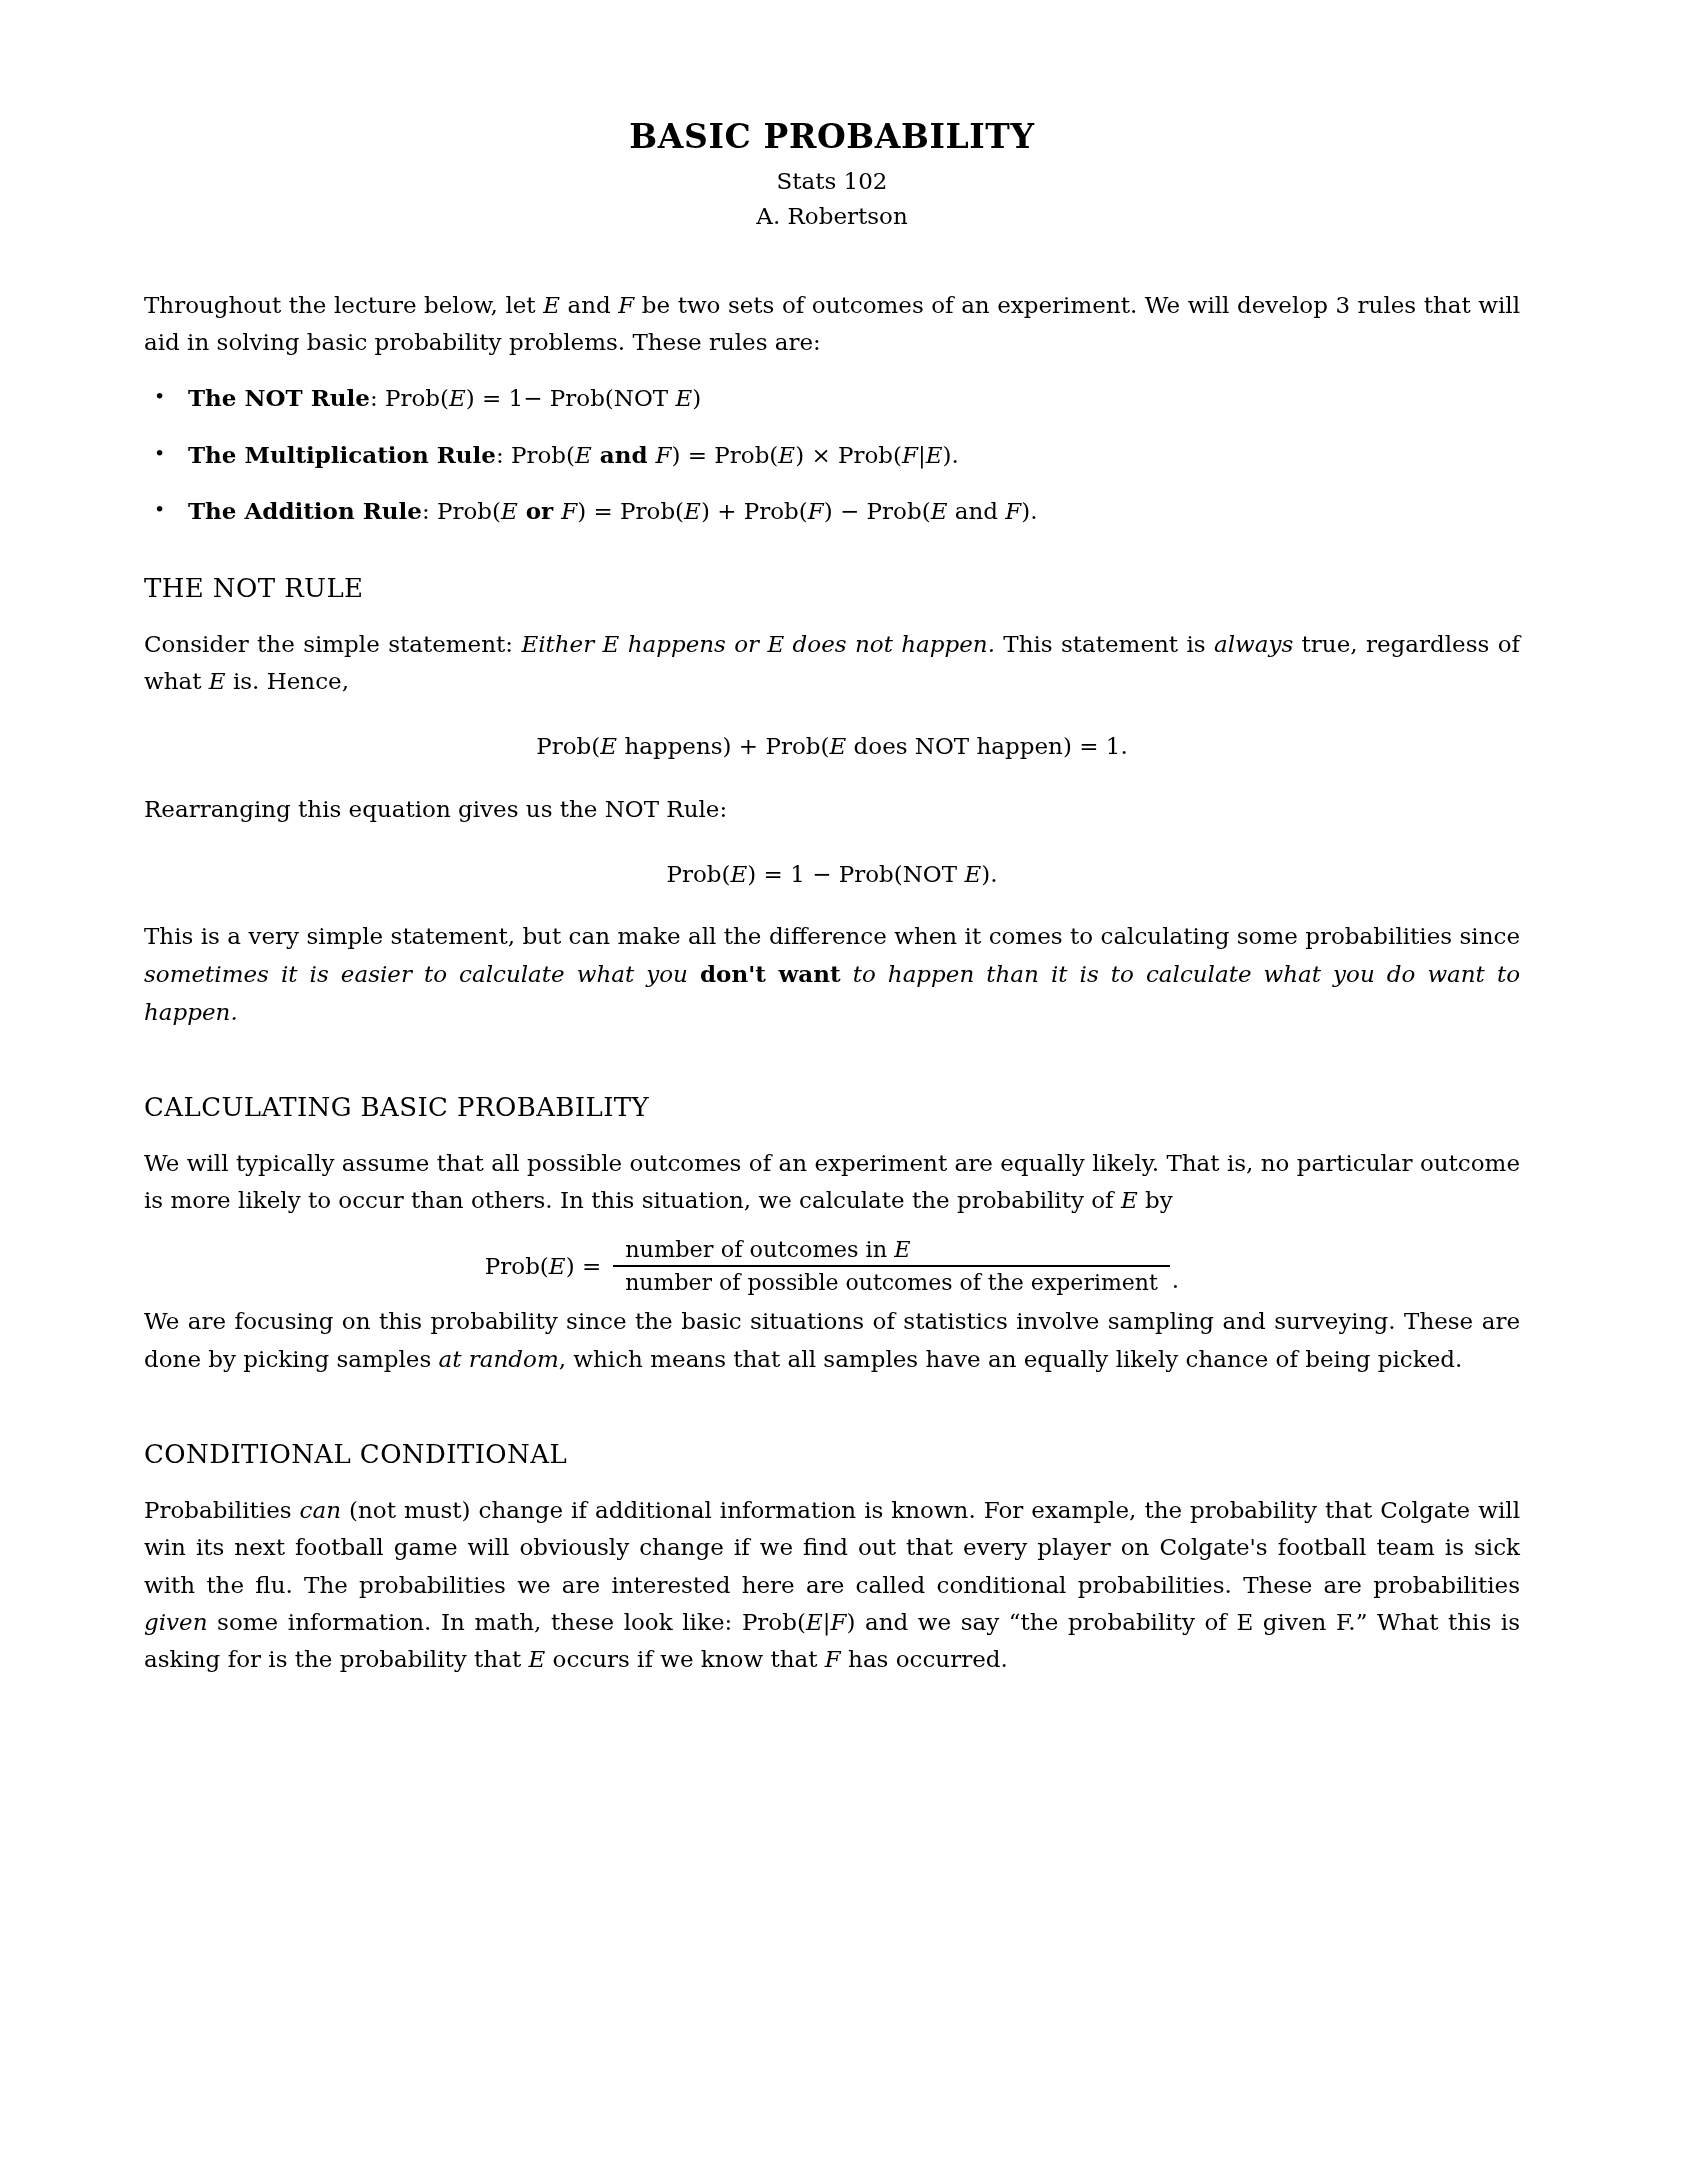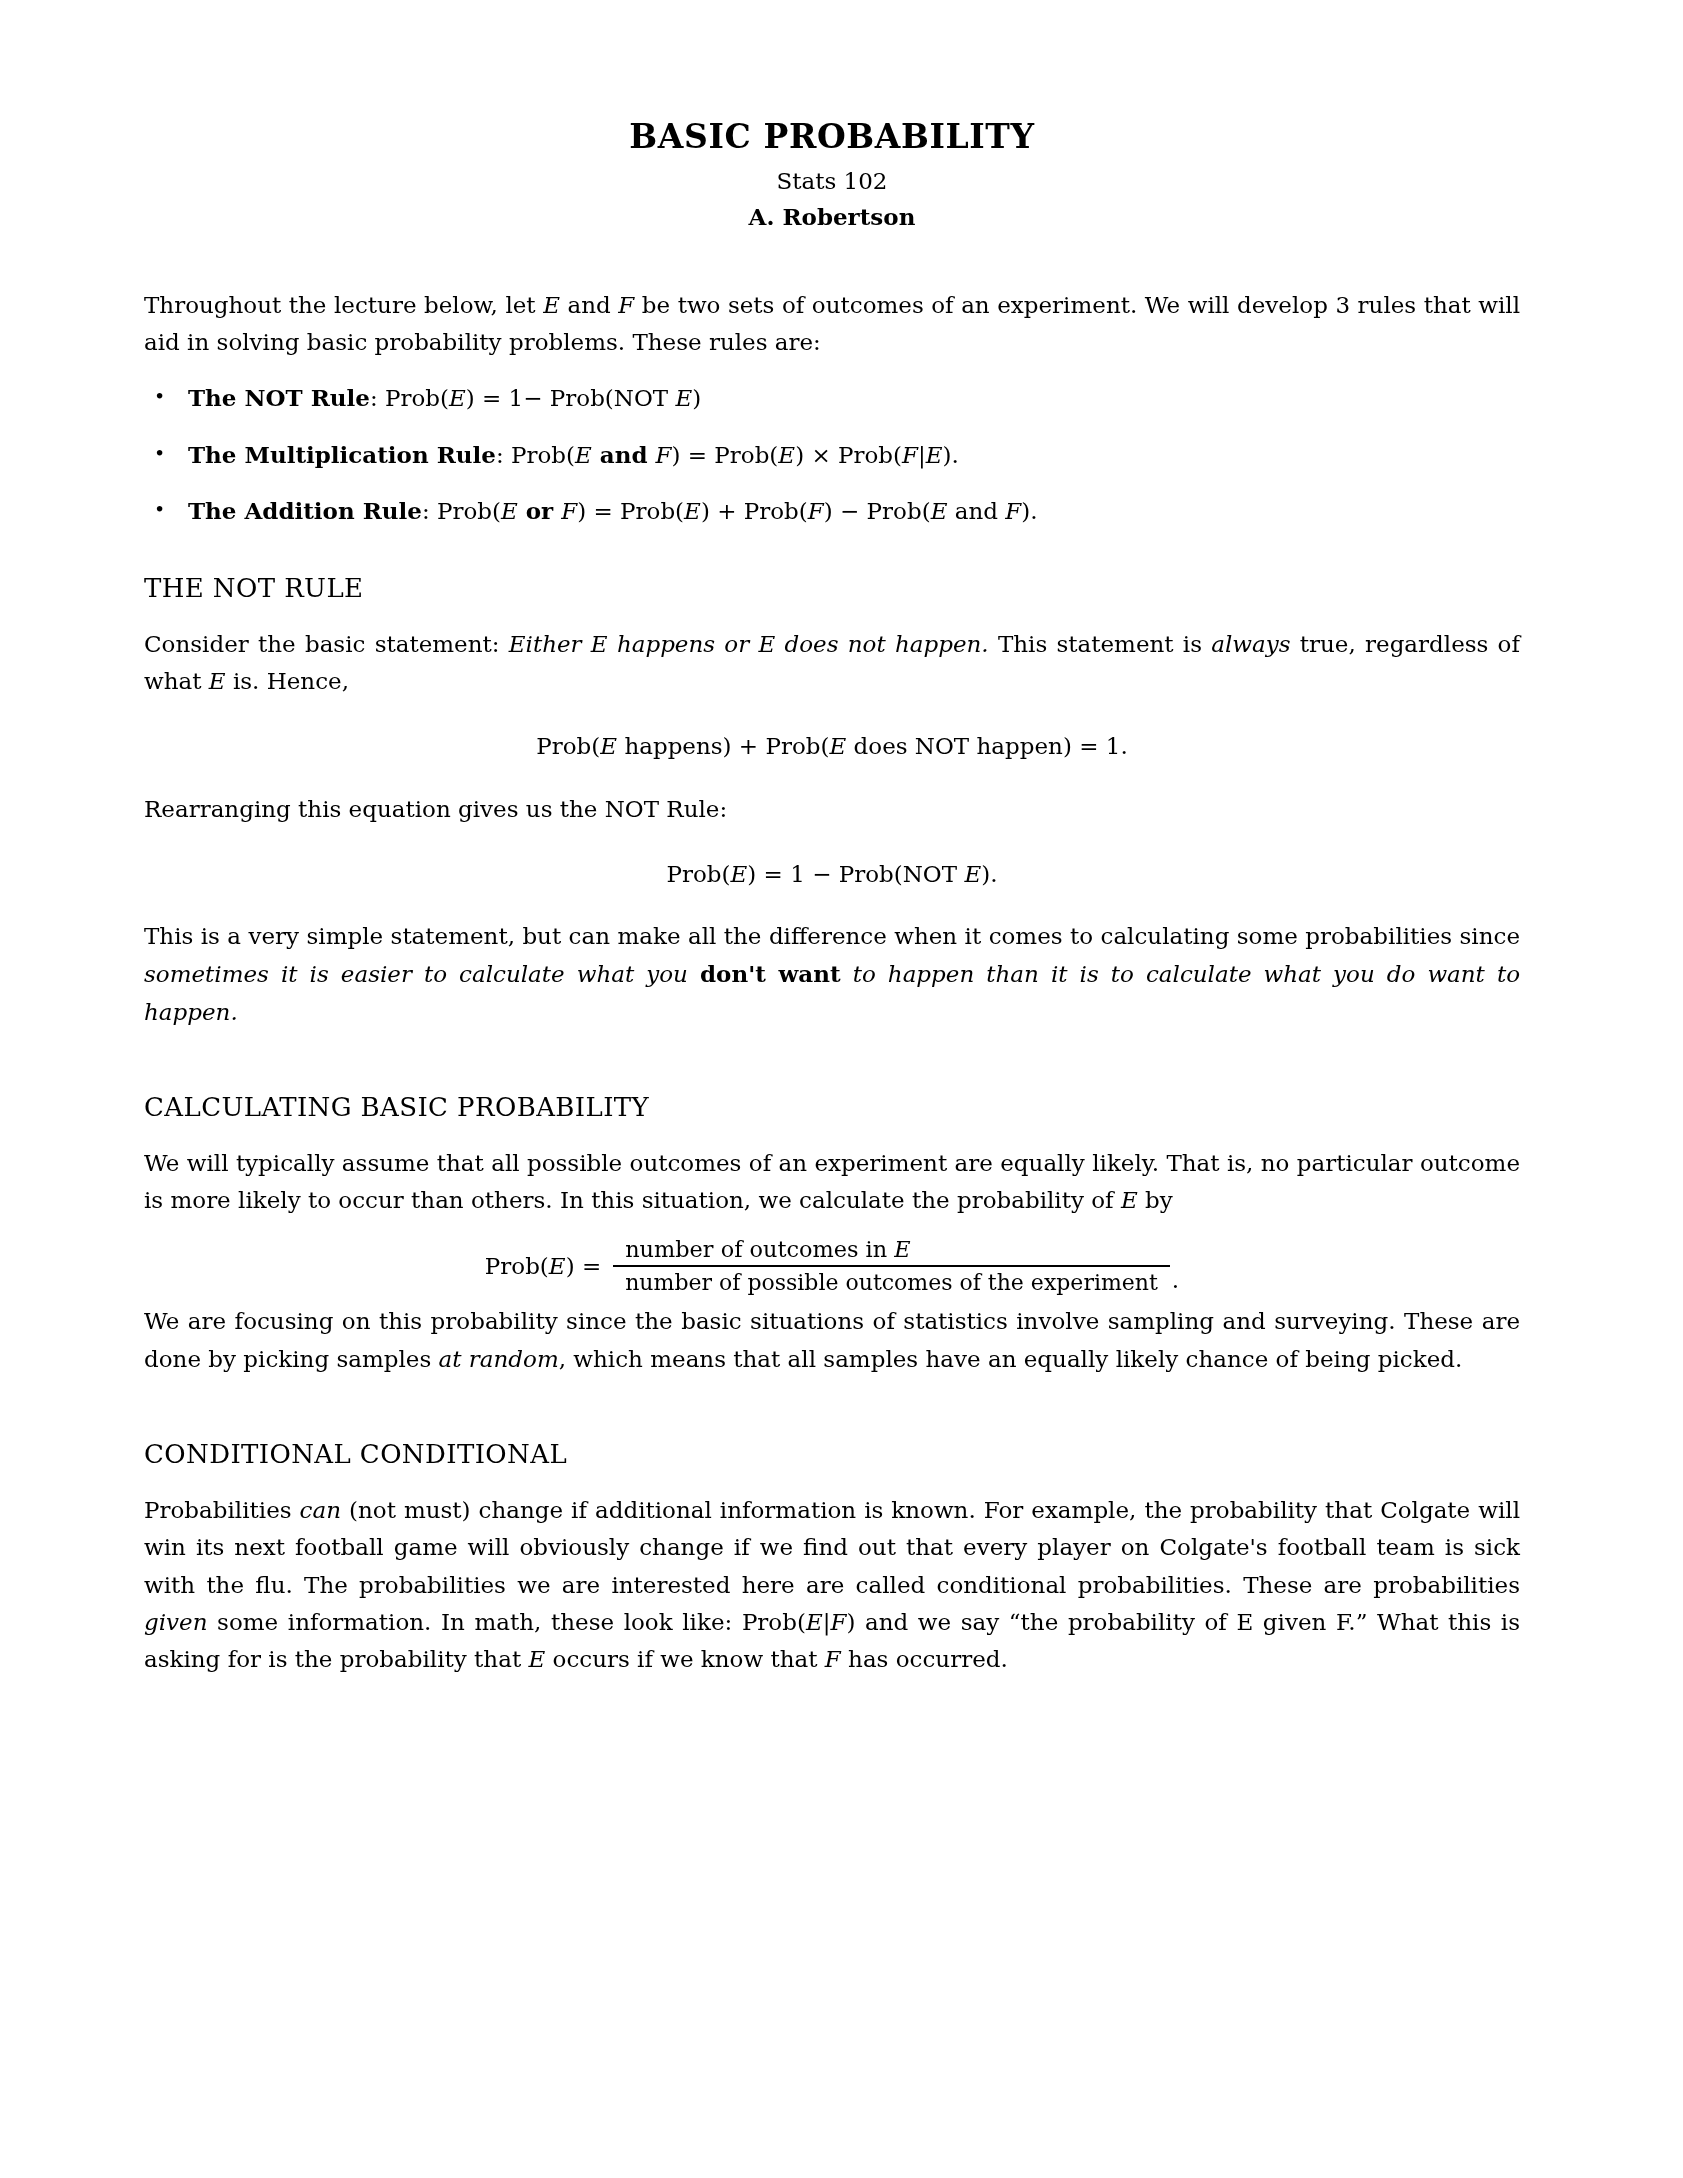--- a/index.html
+++ b/index.html
@@ -54,21 +54,21 @@
     font-size: 23px;
     line-height: 1.3;
     margin: 0 0 5px 0;
     font-weight: normal;
   }
   .doc-author {
     font-family: "DejaVu Serif", serif;
     font-size: 23px;
     line-height: 1.3;
     margin: 0;
-    font-weight: bold;
+    font-weight: normal;
   }
 
   
   .body-col {
     width: 1376px;
     padding: 0 0 0 0;
   }
   p.para {
     font-size: 23px;
     line-height: 1.62;
@@ -193,21 +193,21 @@
         </li>
 
         <li>
           <span class="bullet">•</span><span class="bf">The Addition Rule</span><span>: </span><span class="op">Prob(</span><span class="mi">E</span><span class="bf rm"> or </span><span class="mi">F</span><span class="op">) = Prob(</span><span class="mi">E</span><span class="op">) + Prob(</span><span class="mi">F</span><span class="op">) − Prob(</span><span class="mi">E</span><span class="op"> and </span><span class="mi">F</span><span class="op">).</span>
         </li>
 
       </ul>
 
       <h2 class="section">THE NOT RULE</h2>
 
-      <p class="para"><span>Consider the basic statement: </span><span class="it">Either E happens or E does not happen.</span><span> This statement is </span><span class="it">always</span><span> true, regardless of what </span><span class="mi">E</span><span> is. Hence,</span></p>
+      <p class="para"><span>Consider the simple statement: </span><span class="it">Either E happens or E does not happen.</span><span> This statement is </span><span class="it">always</span><span> true, regardless of what </span><span class="mi">E</span><span> is. Hence,</span></p>
 
       <div class="display-eq eq-shift"><span class="op">Prob(</span><span class="mi">E</span><span class="op"> happens) + Prob(</span><span class="mi">E</span><span class="op"> does NOT happen) = 1.</span></div>
 
       <p class="para">Rearranging this equation gives us the NOT Rule:</p>
 
       <div class="display-eq eq-shift"><span class="op">Prob(</span><span class="mi">E</span><span class="op">) = 1 − Prob(NOT </span><span class="mi">E</span><span class="op">).</span></div>
 
       <p class="para"><span>This is a very simple statement, but can make all the difference when it comes to calculating some probabilities since </span><span class="it">sometimes it is easier to calculate what you </span><span class="bf rm">don't want</span><span class="it"> to happen than it is to calculate what you do want to happen.</span></p>
 
       <h2 class="section loose">CALCULATING BASIC PROBABILITY</h2>

